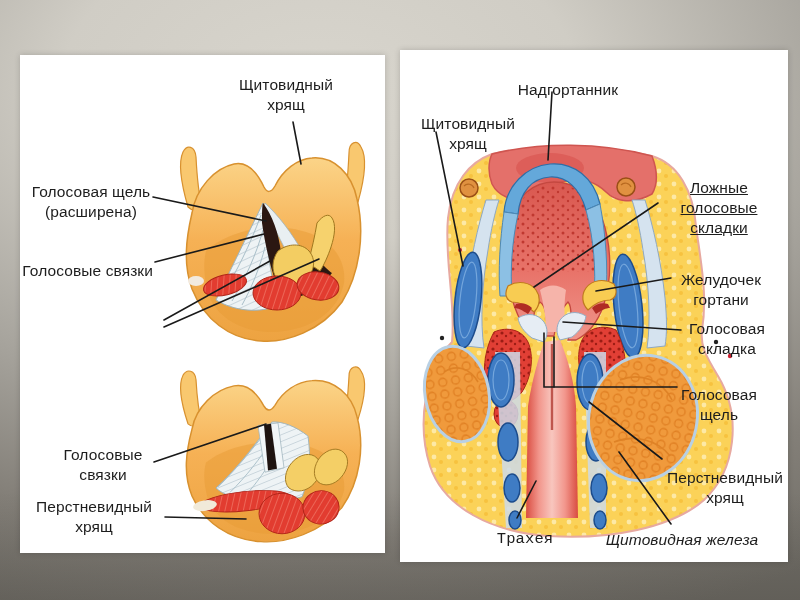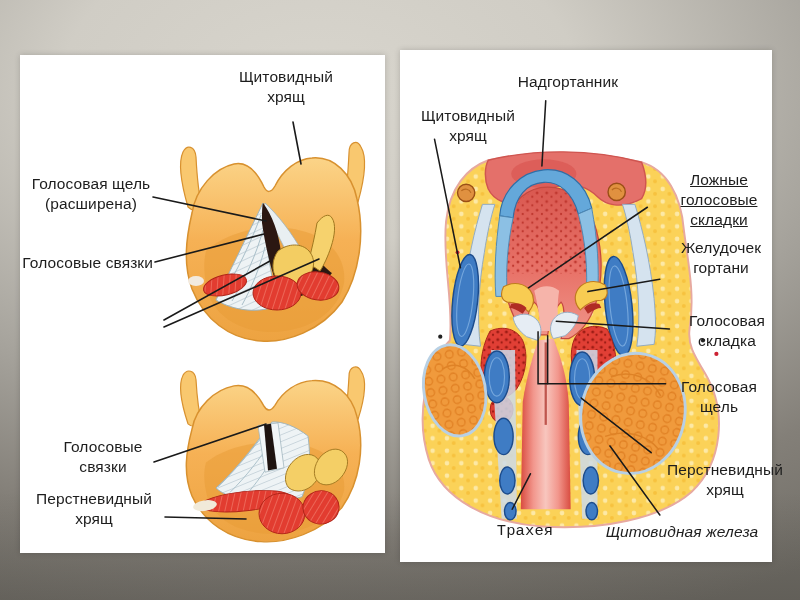--- a/index.html
+++ b/index.html
@@ -5,25 +5,25 @@
   html,body{margin:0;padding:0;background:#5e5b55;}
   .slide{
     position:relative;width:800px;height:600px;overflow:hidden;
     background:
       linear-gradient(to bottom, rgba(30,28,25,0) 82%, rgba(30,28,25,.18) 100%),
       radial-gradient(115% 95% at 40% 14%, #d8d5cd 0%, #d0cdc5 28%, #a5a29b 58%, #837f78 80%, #716e67 100%);
     font-family:"Liberation Sans","DejaVu Sans",sans-serif;
   }
   .panel{position:absolute;background:#ffffff;box-shadow:0 0 6px rgba(0,0,0,.18);}
   .panel-left{left:20px;top:55px;width:365px;height:498px;}
-  .panel-right{left:400px;top:50px;width:348px;height:512px;padding-left:24px;}
+  .panel-right{left:400px;top:50px;width:388px;height:512px;}
   .art{position:absolute;left:0;top:0;width:100%;height:100%;display:block;}
   .lbl{
     position:absolute;color:#1d1d1d;font-size:15.5px;line-height:1.28;
-    white-space:pre-line;letter-spacing:.1px;
+    white-space:pre-line;letter-spacing:.1px;margin-top:8px;
   }
   .c{text-align:center;} .r{text-align:right;}
 </style>
 </head>
 <body>
 
 <div class="slide">
 
   <section class="panel panel-left">
     <svg class="art" viewBox="0 0 365 498" aria-hidden="true">
@@ -247,21 +247,21 @@
         <line x1="271" y1="474" x2="219" y2="402"></line>
       </g>
     </svg>
 
     <div class="lbl c" style="left:93px;top:22px;width:150px;">Надгортанник</div>
     <div class="lbl c" style="left:8px;top:56px;width:120px;">Щитовидный
 хрящ</div>
     <div class="lbl c" style="left:259px;top:120px;width:120px;text-decoration:underline;">Ложные
 голосовые
 складки</div>
-    <div class="lbl c" style="left:261px;top:188px;width:120px;">Желудочек
+    <div class="lbl c" style="left:261px;top:212px;width:120px;">Желудочек
 гортани</div>
     <div class="lbl c" style="left:267px;top:261px;width:120px;">Голосовая
 складка</div>
     <div class="lbl c" style="left:259px;top:327px;width:120px;">Голосовая
 щель</div>
     <div class="lbl c" style="left:255px;top:410px;width:140px;">Перстневидный
 хрящ</div>
     <div class="lbl c" style="left:90px;top:472px;width:70px;font-family:Liberation Mono, monospace;">Трахея</div>
     <div class="lbl c" style="left:202px;top:472px;width:160px;font-style:italic;">Щитовидная железа</div>
   </section>

